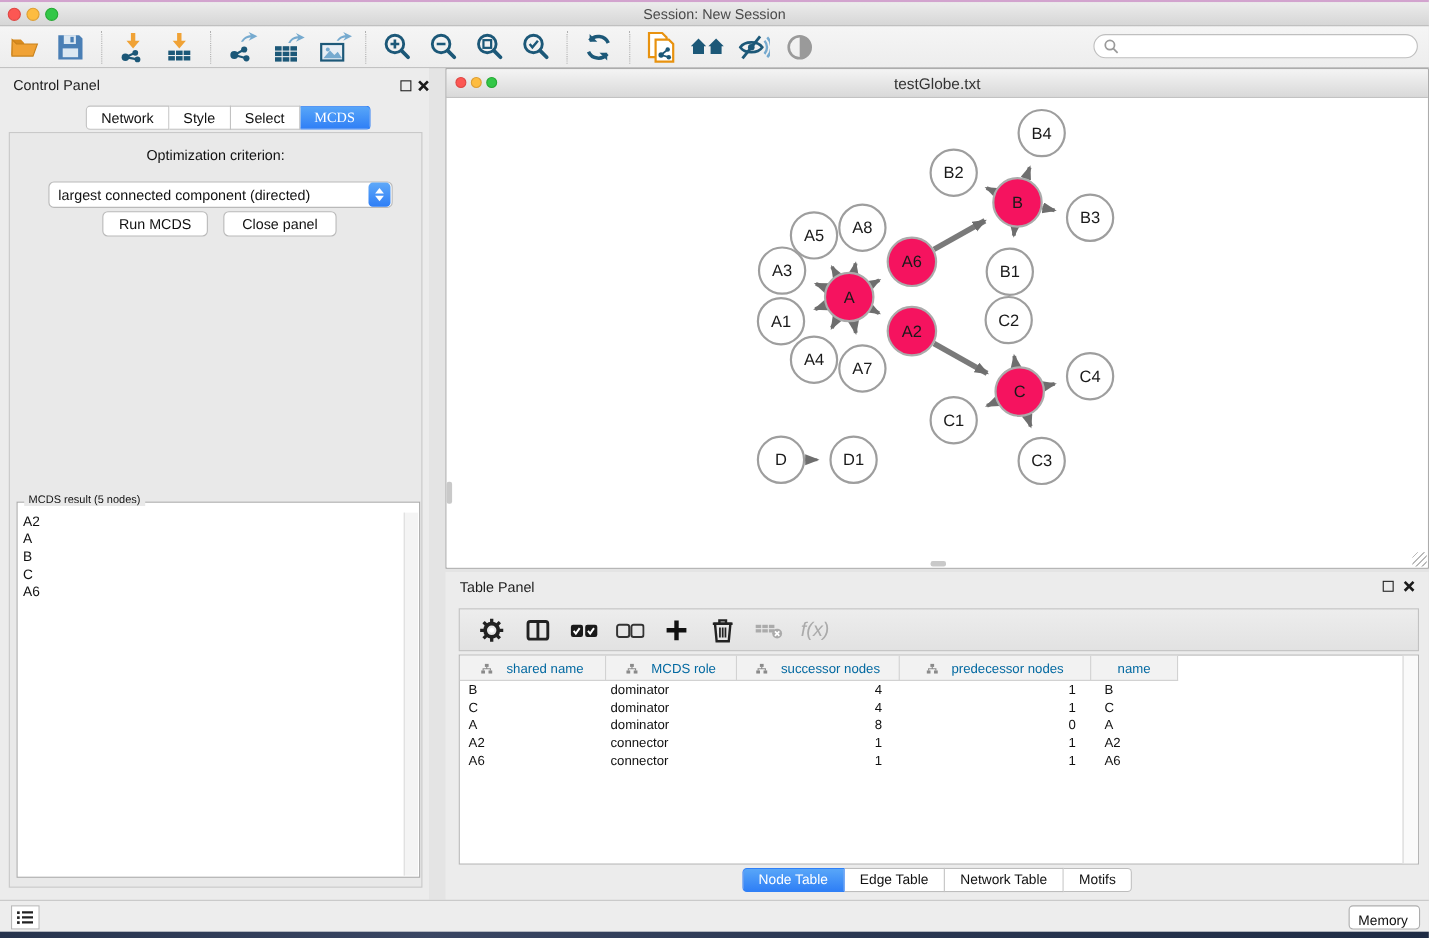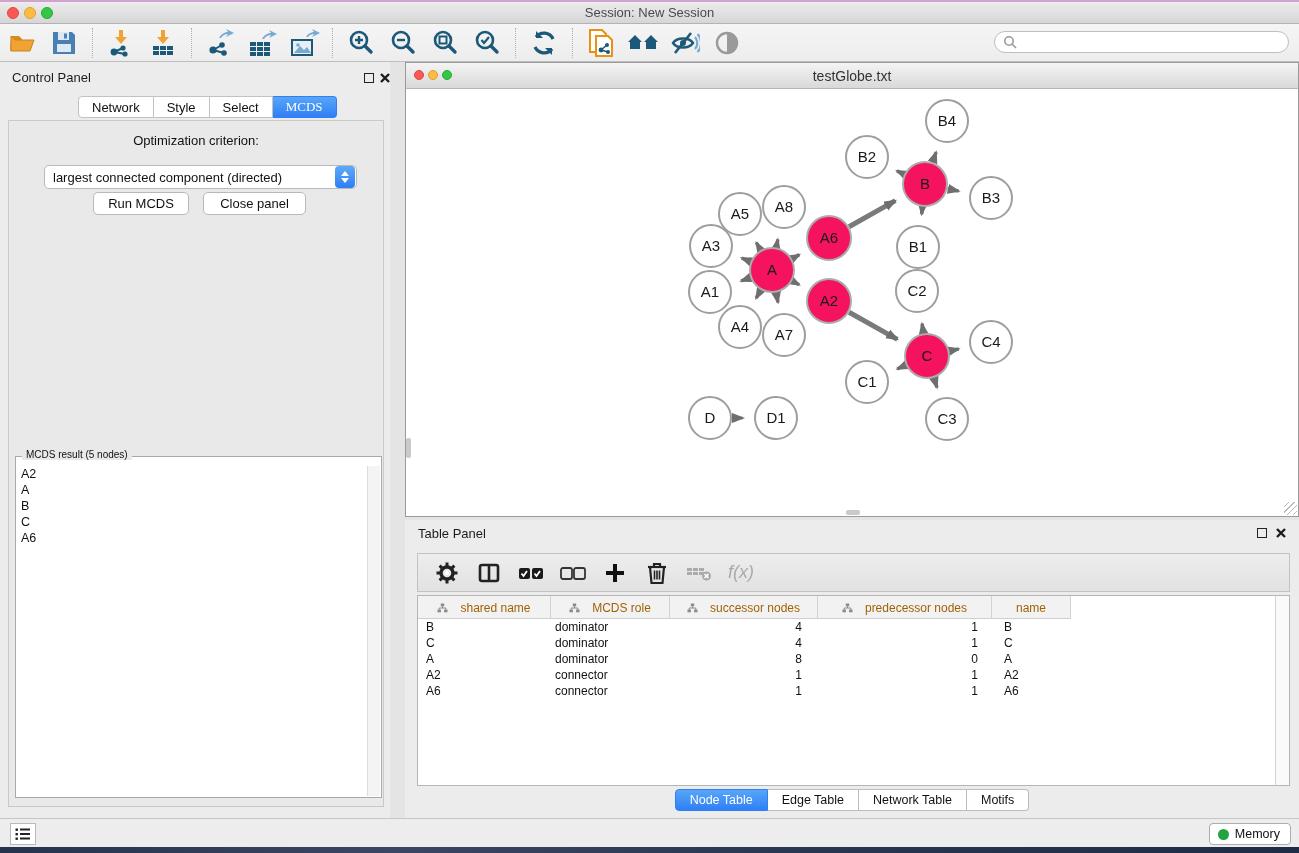--- a/index.html
+++ b/index.html
@@ -82,39 +82,39 @@
   .tp-toolbar { position:absolute; left:12px; top:33px; width:873px; height:39px;
     background:linear-gradient(#ededed,#e2e2e2); border:1px solid #c2c2c2;
     display:flex; align-items:center; gap:16px; padding-left:16px; }
   .tp-tool { width:26px; height:26px; display:flex; align-items:center; justify-content:center; }
   .fx-label { font-family:Liberation Sans, sans-serif; font-style:italic; font-size:18px; color:#aaa; }
   .table-box { position:absolute; left:12px; top:75px; width:873px; height:191px;
     background:#fff; border:1px solid #b5b5b5; overflow:hidden; }
   .tbl-header { position:absolute; left:0; top:0; height:23px; display:flex;
     background:#f2f2f2; border-bottom:1px solid #cfcfcf; }
   .tbl-hcell { height:23px; display:flex; align-items:center; justify-content:center; gap:12px;
-    border-right:1px solid #d2d2d2; font-size:12px; color:#a16207; }
+    border-right:1px solid #d2d2d2; font-size:12px; color:#0369a1; }
   .tbl-body { position:absolute; left:0; top:23px; right:14px; bottom:0; }
   .tbl-row { display:flex; height:16px; align-items:center; }
   .tbl-cell { font-size:12px; color:#111; white-space:nowrap; }
   .tbl-scroll { position:absolute; right:0; top:0; bottom:0; width:14px; background:#fafafa; border-left:1px solid #d5d5d5; }
   .tp-tabs { position:absolute; left:0; right:0; top:269px; display:flex; justify-content:center; }
   .tp-tab { height:22px; padding:0 14px; background:#fff; border:1px solid #bdbdbd; border-left:none;
     font-size:12.5px; color:#111; display:flex; align-items:center; }
   .tp-tab:first-child { border-left:1px solid #bdbdbd; border-radius:4px 0 0 4px; }
   .tp-tab.last { border-radius:0 4px 4px 0; }
   .tp-tab.active { background:linear-gradient(#58a6f8,#2f7ff6); border-color:#2f7ff6; color:#fff; }
 
   
   .statusbar { position:absolute; left:0; top:818px; width:1299px; height:29px;
     background:#ededed; border-top:1px solid #c6c6c6; }
   .list-btn { position:absolute; left:10px; top:4px; width:26px; height:22px; background:#fff;
     border:1px solid #b9b9b9; display:flex; align-items:center; justify-content:center; }
   .memory-btn { position:absolute; right:8px; top:4px; height:22px; padding:0 10px 0 8px; background:#fff;
-    border:1px solid #adadad; border-radius:4px; display:flex; align-items:center; gap:6px; }
+    border:1px solid #adadad; border-radius:4px; display:flex; align-items:center; gap:6px;flex-direction:column; }
   .memory-dot { width:11px; height:11px; border-radius:50%; background:#23a33f; }
   .memory-label { font-size:12.5px; color:#111; }
   .wallpaper-bottom { position:absolute; left:0; top:847px; width:1299px; height:6px;
     background:linear-gradient(90deg,#26334d,#3a4663 30%,#2a3752 60%,#1f2c45); }
 </style>
 </head>
 <body>
 
 <div id="screen">
 

